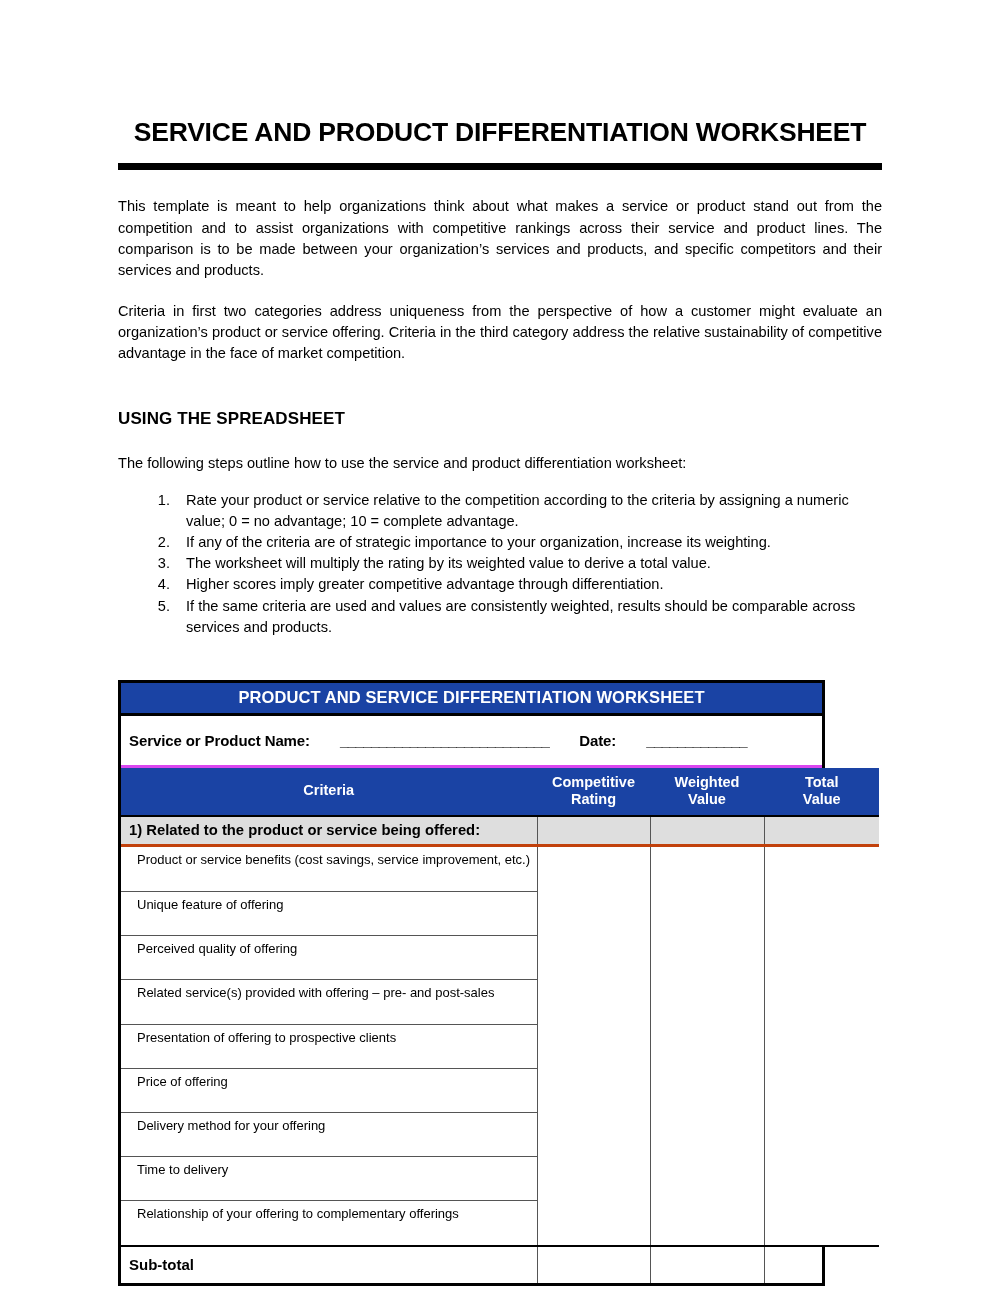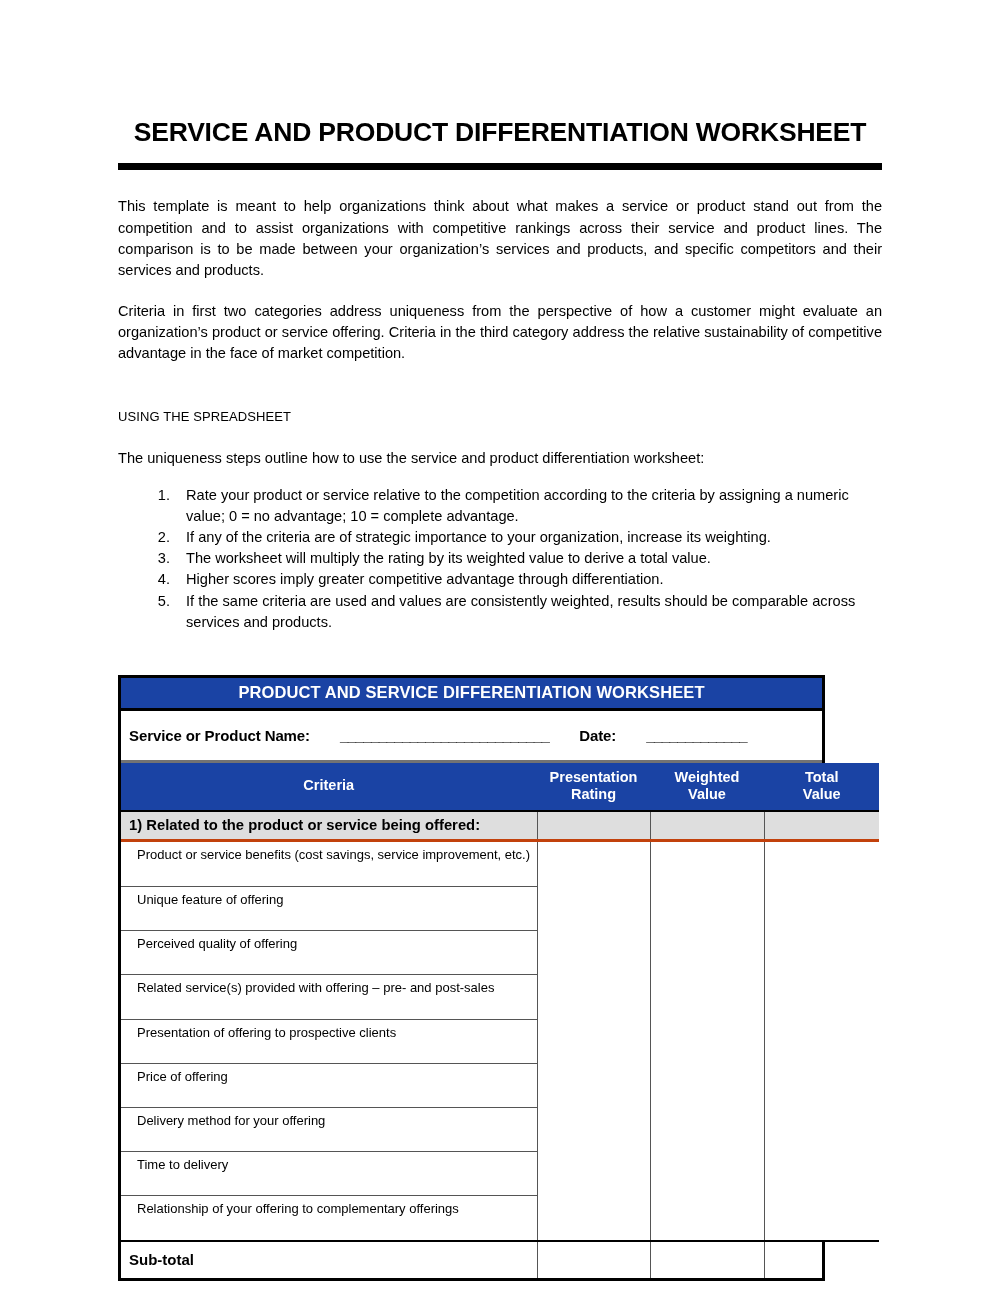--- a/index.html
+++ b/index.html
@@ -48,22 +48,22 @@
     line-height: 1.45;
     text-align: justify;
     text-justify: inter-word;
   }
   .para.first { margin-top: 26px; }
   .para.second { margin-top: 20px; }
 
   .section-head {
     margin: 0;
     padding-top: 44px;
-    font-size: 13px;
-    font-weight: normal;
+    font-size: 17px;
+    font-weight: bold;
     letter-spacing: 0.1px;
   }
   .lead-in {
     margin: 0;
     padding-top: 24px;
     font-size: 14.6px;
     line-height: 1.45;
   }
 
   ol.steps {
@@ -93,21 +93,21 @@
     font-weight: bold;
     text-align: center;
     padding: 5px 0 6px 0;
     letter-spacing: 0.1px;
     border-bottom: 3px solid #000000;
   }
   .ws-nameline {
     padding: 16px 8px 16px 8px;
     font-size: 15px;
     font-weight: bold;
-    border-bottom: 3px solid #737373;
+    border-bottom: 3px solid #d946ef;
     white-space: nowrap;
     letter-spacing: -0.1px;
   }
   .blank-line {
     font-weight: bold;
     letter-spacing: -0.6px;
   }
   .gap { display: inline-block; width: 26px; }
 
   table.grid {
@@ -182,21 +182,21 @@
 
 <div class="page">
 
   <h1 class="doc-title">SERVICE AND PRODUCT DIFFERENTIATION WORKSHEET</h1>
   <div class="title-rule"></div>
 
   <p class="para first">This template is meant to help organizations think about what makes a service or product stand out from the competition and to assist organizations with competitive rankings across their service and product lines. The comparison is to be made between your organization’s services and products, and specific competitors and their services and products.</p>
   <p class="para second">Criteria in first two categories address uniqueness from the perspective of how a customer might evaluate an organization’s product or service offering. Criteria in the third category address the relative sustainability of competitive advantage in the face of market competition.</p>
 
   <h2 class="section-head">USING THE SPREADSHEET</h2>
-  <p class="lead-in">The uniqueness steps outline how to use the service and product differentiation worksheet:</p>
+  <p class="lead-in">The following steps outline how to use the service and product differentiation worksheet:</p>
 
   <ol class="steps">
     <li>Rate your product or service relative to the competition according to the criteria by assigning a numeric value; 0 = no advantage; 10 = complete advantage.</li>
     <li>If any of the criteria are of strategic importance to your organization, increase its weighting.</li>
     <li>The worksheet will multiply the rating by its weighted value to derive a total value.</li>
     <li>Higher scores imply greater competitive advantage through differentiation.</li>
     <li>If the same criteria are used and values are consistently weighted, results should be comparable across services and products.</li>
   </ol>
 
   <div class="worksheet">
@@ -214,21 +214,21 @@
       <colgroup>
         <col class="c-crit">
           <col class="c-rate">
           <col class="c-wt">
           <col class="c-tot">
       </colgroup>
       <thead>
         <tr>
           <th class="th-crit">Criteria</th>
           <th>
-            <span>Presentation</span><br>
+            <span>Competitive</span><br>
             <span>Rating</span>
           </th>
           <th>
             <span>Weighted</span><br>
             <span>Value</span>
           </th>
           <th>
             <span>Total</span><br>
             <span>Value</span>
           </th>

